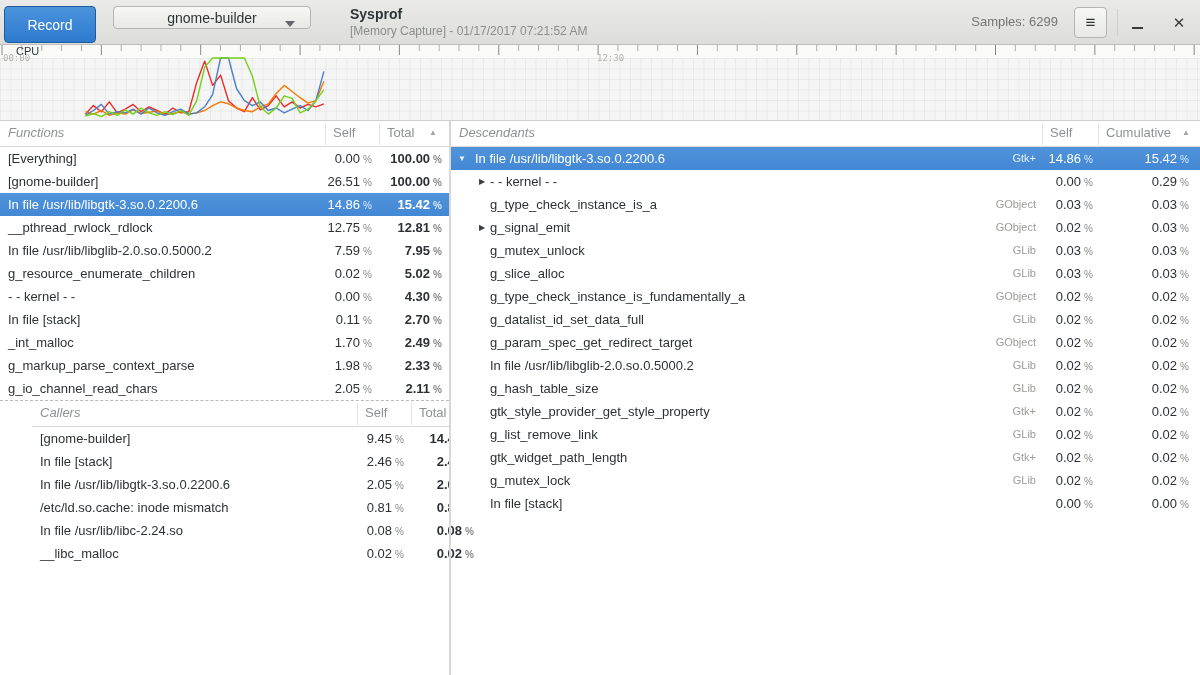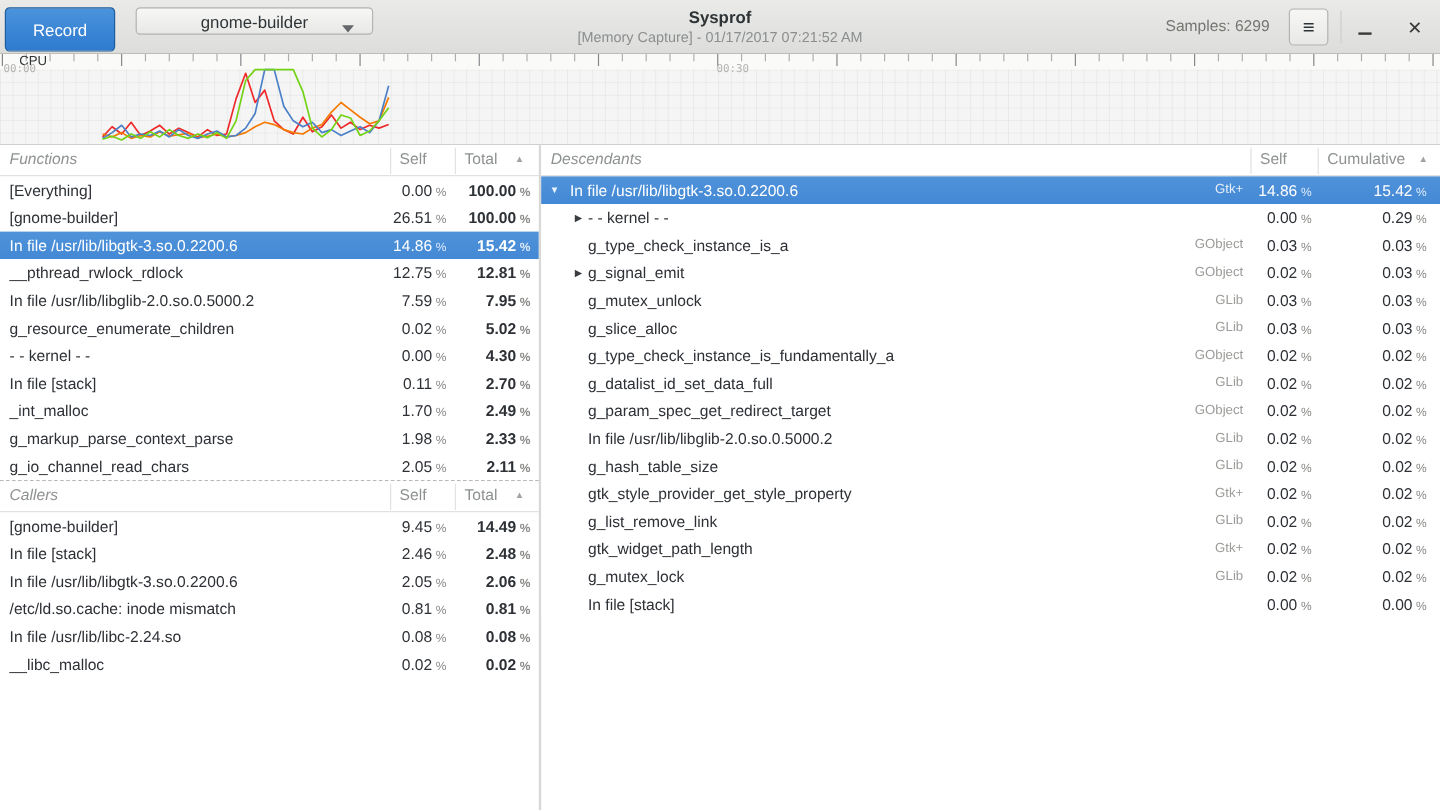--- a/index.html
+++ b/index.html
@@ -10,21 +10,21 @@
   .headerbar { position:absolute; left:0; top:0; width:1200px; height:45px;
     background:linear-gradient(#eaeae9,#dddddb); border-bottom:1px solid #bebeba; }
   .btn { border:1px solid #b4b4b0; border-radius:4px;
     background:linear-gradient(#f7f7f6,#e8e8e6); font-size:14px; color:#2e3436;
     display:flex; align-items:center; justify-content:center; cursor:default; }
   .record-btn { position:absolute; left:4px; top:6px; width:92px; height:37px;
     background:linear-gradient(#4a93dc,#2e7ace); border:1px solid #1f5c9d; color:#ffffff; }
   .process-btn { position:absolute; left:113px; top:6px; width:198px; height:23px; }
   .caret { position:absolute; right:15px; top:14px; width:0; height:0;
     border-left:5px solid transparent; border-right:5px solid transparent; border-top:6px solid #64666a; }
-  .titles { position:absolute; left:350px; top:5px; width:500px; text-align:center; }
+  .titles { position:absolute; left:350px; top:5px; width:500px; text-align:left; }
   .wtitle { font-size:14px; font-weight:bold; color:#2e3436; line-height:18px; }
   .wsubtitle { font-size:12px; color:#8b8e8f; line-height:16px; }
   .samples { position:absolute; right:142px; top:14px; font-size:13px; color:#757572; }
   .menu-btn { position:absolute; left:1074px; top:7px; width:33px; height:31px; font-size:17px; color:#2e3436; }
   .hb-sep { position:absolute; left:1117px; top:9px; width:1px; height:27px; background:#cdcdca; }
   .min-btn { position:absolute; left:1122px; top:7px; width:30px; height:31px; }
   .min-bar { position:absolute; left:10px; bottom:9px; width:11px; height:2px; background:#3a3a38; }
   .close-btn { position:absolute; left:1164px; top:7px; width:30px; height:31px;
     display:flex; align-items:center; justify-content:center; font-size:15px; color:#3a3a38; }
 
@@ -69,21 +69,21 @@
   .d-name { position:absolute; left:0; top:0; right:270px; white-space:nowrap; overflow:hidden; }
   .d-name.lvl0 { padding-left:24px; } .d-name.lvl1 { padding-left:39px; }
   .exp { position:absolute; top:0; font-size:8px; color:#3a3d40; width:12px; text-align:center; }
   .selected .exp { color:#e8f1fb; }
   .exp.lvl0 { left:5px; } .exp.lvl1 { left:25px; }
   .d-lib { position:absolute; left:480px; width:105px; text-align:right; font-size:11px; color:#9b9b98; }
   .selected .d-lib { color:#e4eefa; }
   .d-self { position:absolute; left:590px; width:52px; text-align:right; }
   .d-cum { position:absolute; left:666px; width:72px; text-align:right; }
 
-  .callers-section { border-top:1px dashed #b9b9b6; }
+  .callers-section { border-top:1px dashed #b9b9b6;padding-left:32px; }
 </style>
 </head>
 <body>
 
 <div class="headerbar">
   <div class="btn record-btn">Record</div>
   <div class="btn process-btn">
     <span>gnome-builder</span>
     <span class="caret"></span>
   </div>
@@ -168,21 +168,21 @@
       <line x1="1154.46" x2="1154.46" y1="0" y2="6" stroke="#aeaeab" stroke-width="1"></line>
       <line x1="1174.3300000000002" x2="1174.3300000000002" y1="0" y2="6" stroke="#aeaeab" stroke-width="1"></line>
       <line x1="1194.2" x2="1194.2" y1="0" y2="10" stroke="#87878a" stroke-width="1"></line>
       <polyline points="85.5,69.1 93.4,60.6 101.4,66.7 109.3,56.9 117.2,67.9 125.2,64.2 133.1,59.4 141.1,66.7 149.0,61.8 157.0,65.5 164.9,69.1 172.9,63.0 180.8,67.9 188.8,66.7 196.7,37.4 204.7,16.1 212.6,40.4 220.6,30.1 228.5,55.7 236.5,63.0 244.4,66.7 252.4,52.7 260.3,64.8 268.3,60.6 276.2,50.8 284.2,61.8 292.1,56.9 300.1,63.0 308.0,59.4 315.9,61.8 323.9,58.8" fill="none" stroke="#ef2929" stroke-width="1.4" stroke-linejoin="round"></polyline>
       <polyline points="85.5,66.7 93.4,69.1 101.4,65.5 109.3,70.3 117.2,67.9 125.2,69.1 133.1,64.8 141.1,68.5 149.0,67.3 157.0,66.1 164.9,69.7 172.9,68.5 180.8,66.7 188.8,69.1 196.7,67.9 204.7,65.5 212.6,60.6 220.6,56.9 228.5,58.8 236.5,63.0 244.4,65.5 252.4,66.7 260.3,61.8 268.3,58.8 276.2,48.4 284.2,40.4 292.1,46.5 300.1,52.7 308.0,58.1 315.9,55.7 323.9,36.2" fill="none" stroke="#f57900" stroke-width="1.4" stroke-linejoin="round"></polyline>
       <polyline points="85.5,70.3 93.4,65.5 101.4,59.4 109.3,69.1 117.2,66.7 125.2,67.9 133.1,64.2 141.1,69.1 149.0,63.0 157.0,67.9 164.9,70.3 172.9,66.7 180.8,64.2 188.8,69.1 196.7,67.9 204.7,61.8 212.6,49.6 220.6,13.0 228.5,13.0 236.5,43.5 244.4,55.7 252.4,60.6 260.3,56.9 268.3,65.5 276.2,63.0 284.2,67.9 292.1,64.2 300.1,60.6 308.0,65.5 315.9,55.7 323.9,26.4" fill="none" stroke="#4a80c8" stroke-width="1.4" stroke-linejoin="round"></polyline>
       <polyline points="85.5,71.0 93.4,68.5 101.4,71.6 109.3,66.7 117.2,70.3 125.2,64.8 133.1,69.1 141.1,63.0 149.0,67.9 157.0,70.3 164.9,66.7 172.9,69.7 180.8,65.5 188.8,70.3 196.7,55.7 204.7,22.1 212.6,13.0 220.6,13.0 228.5,13.0 236.5,13.0 244.4,13.0 252.4,31.3 260.3,61.8 268.3,69.1 276.2,63.0 284.2,50.8 292.1,53.3 300.1,67.9 308.0,64.2 315.9,55.7 323.9,44.7" fill="none" stroke="#73d216" stroke-width="1.4" stroke-linejoin="round"></polyline>
     </svg>
   <div class="cpu-label">CPU</div>
   <div class="tlabel t0">00:00</div>
-  <div class="tlabel t30">00:30</div>
+  <div class="tlabel t30">12:30</div>
 </div>
 
 <div class="main">
 
   <div class="left-pane">
     <div class="functions-section">
       <div class="colhdr">
         <span class="h-name">Functions</span>
         <span class="hsep" style="left:325px"></span>
         <span class="h-label" style="left:333px">Self</span>

